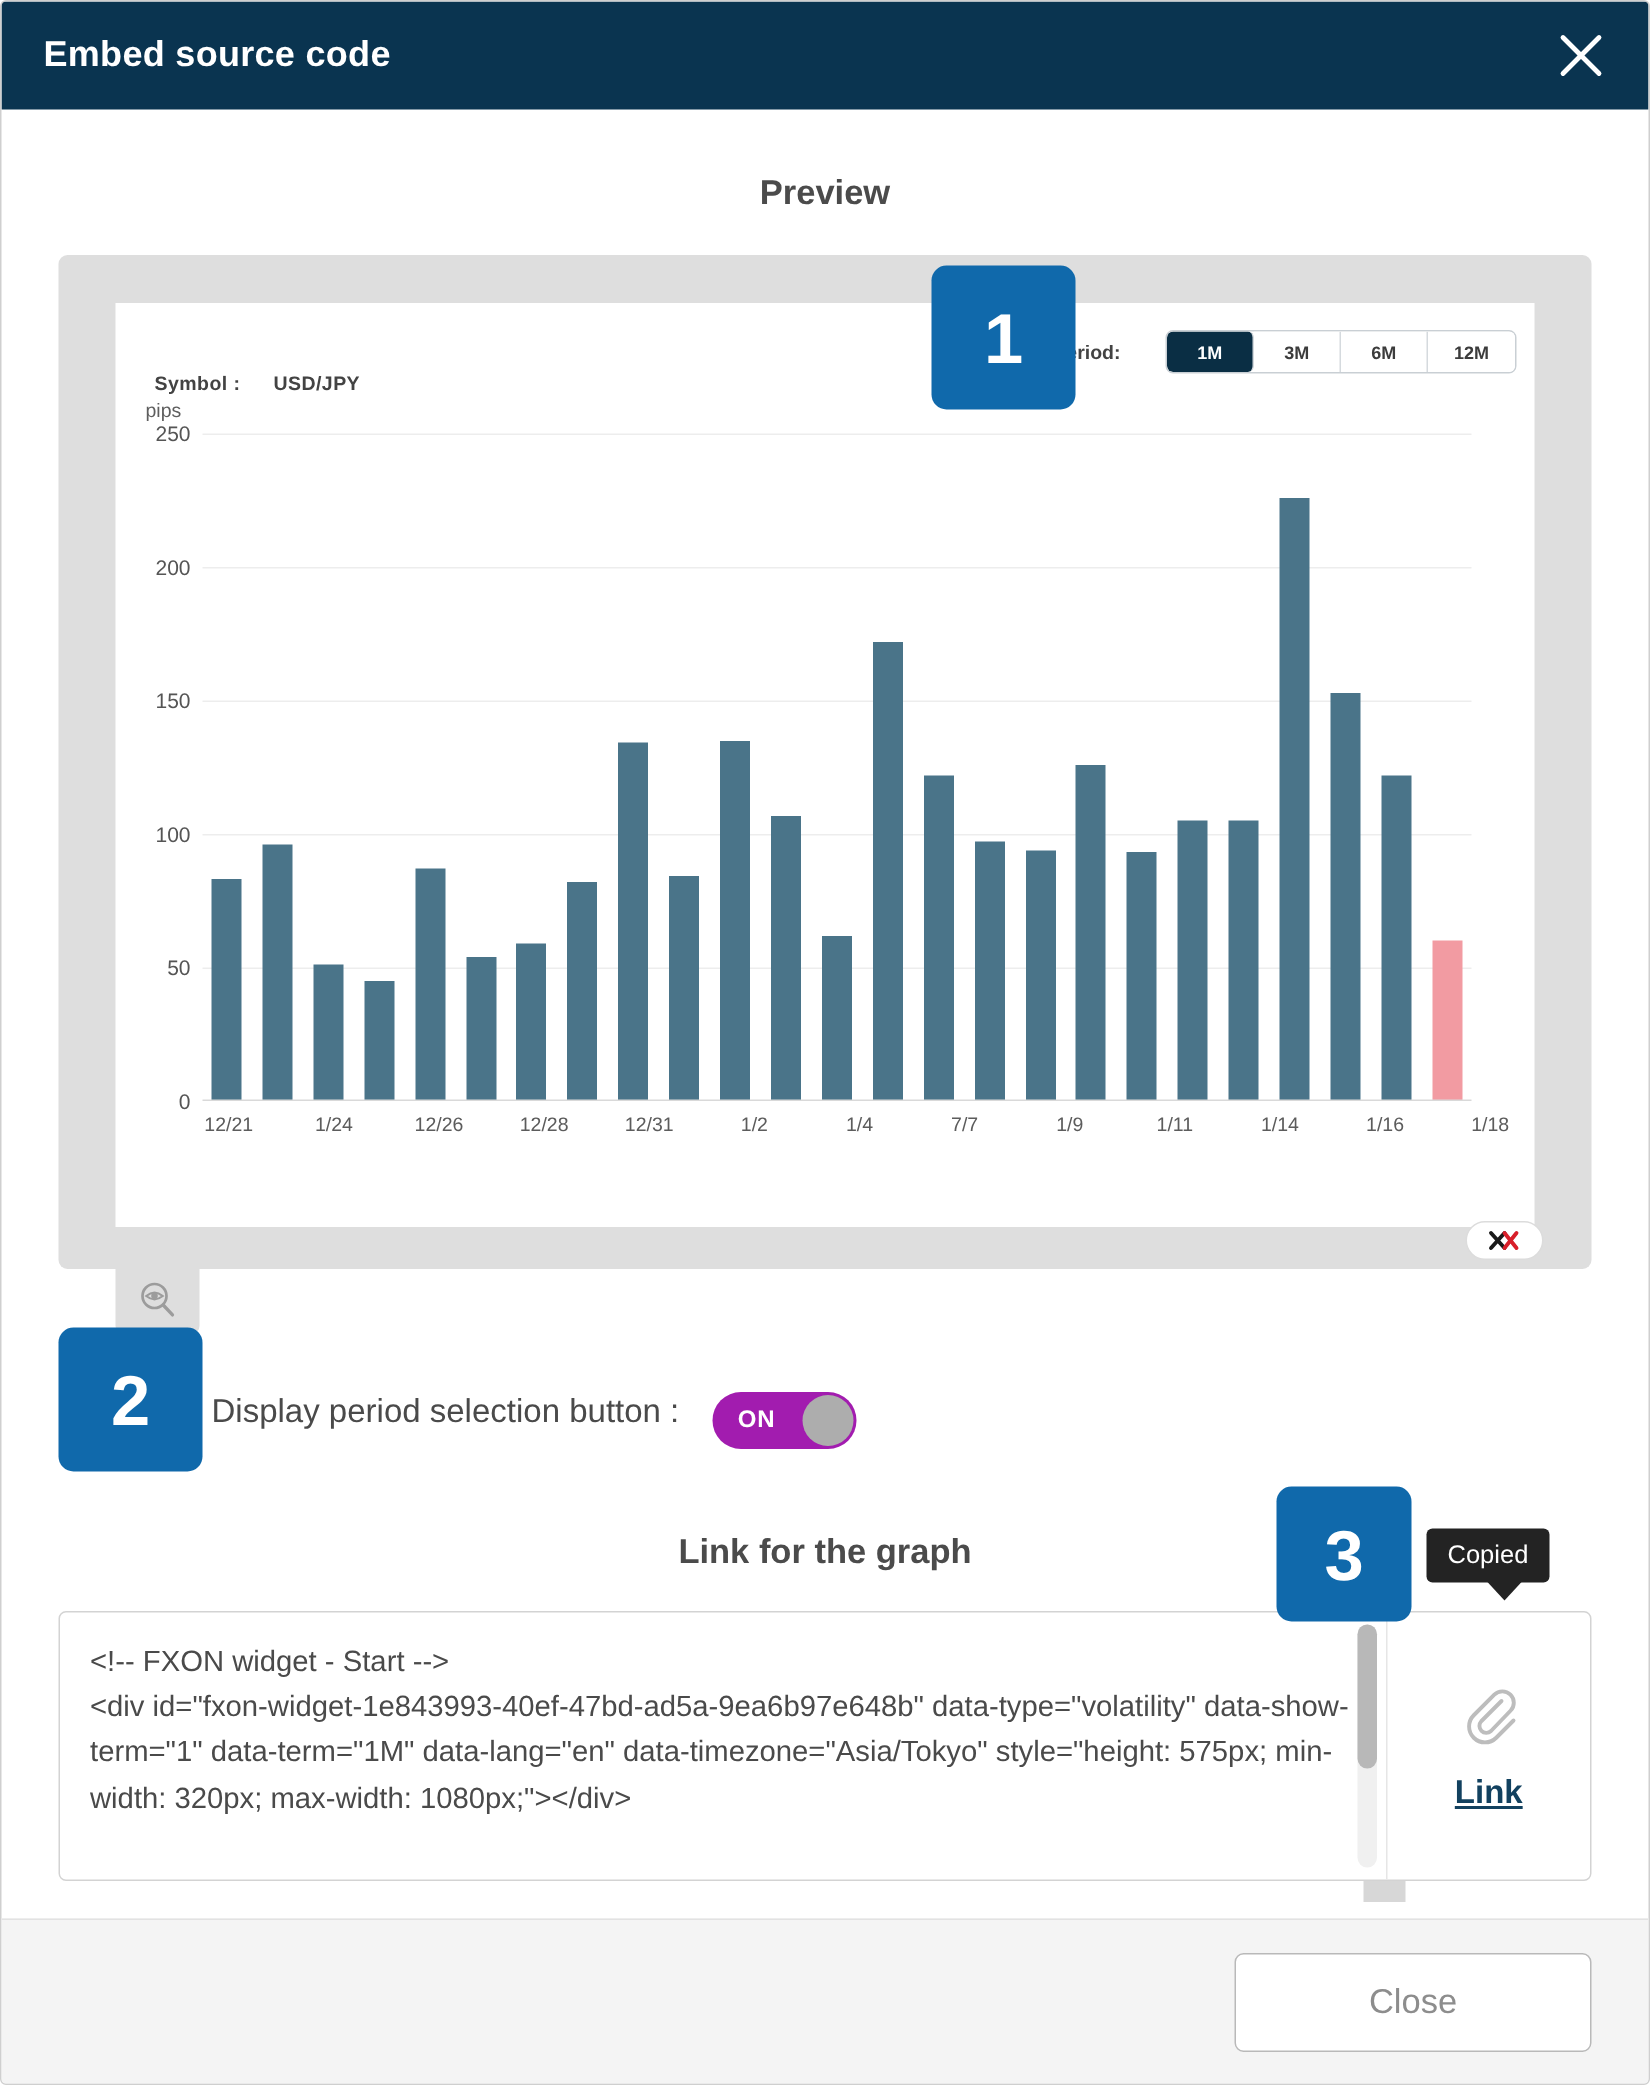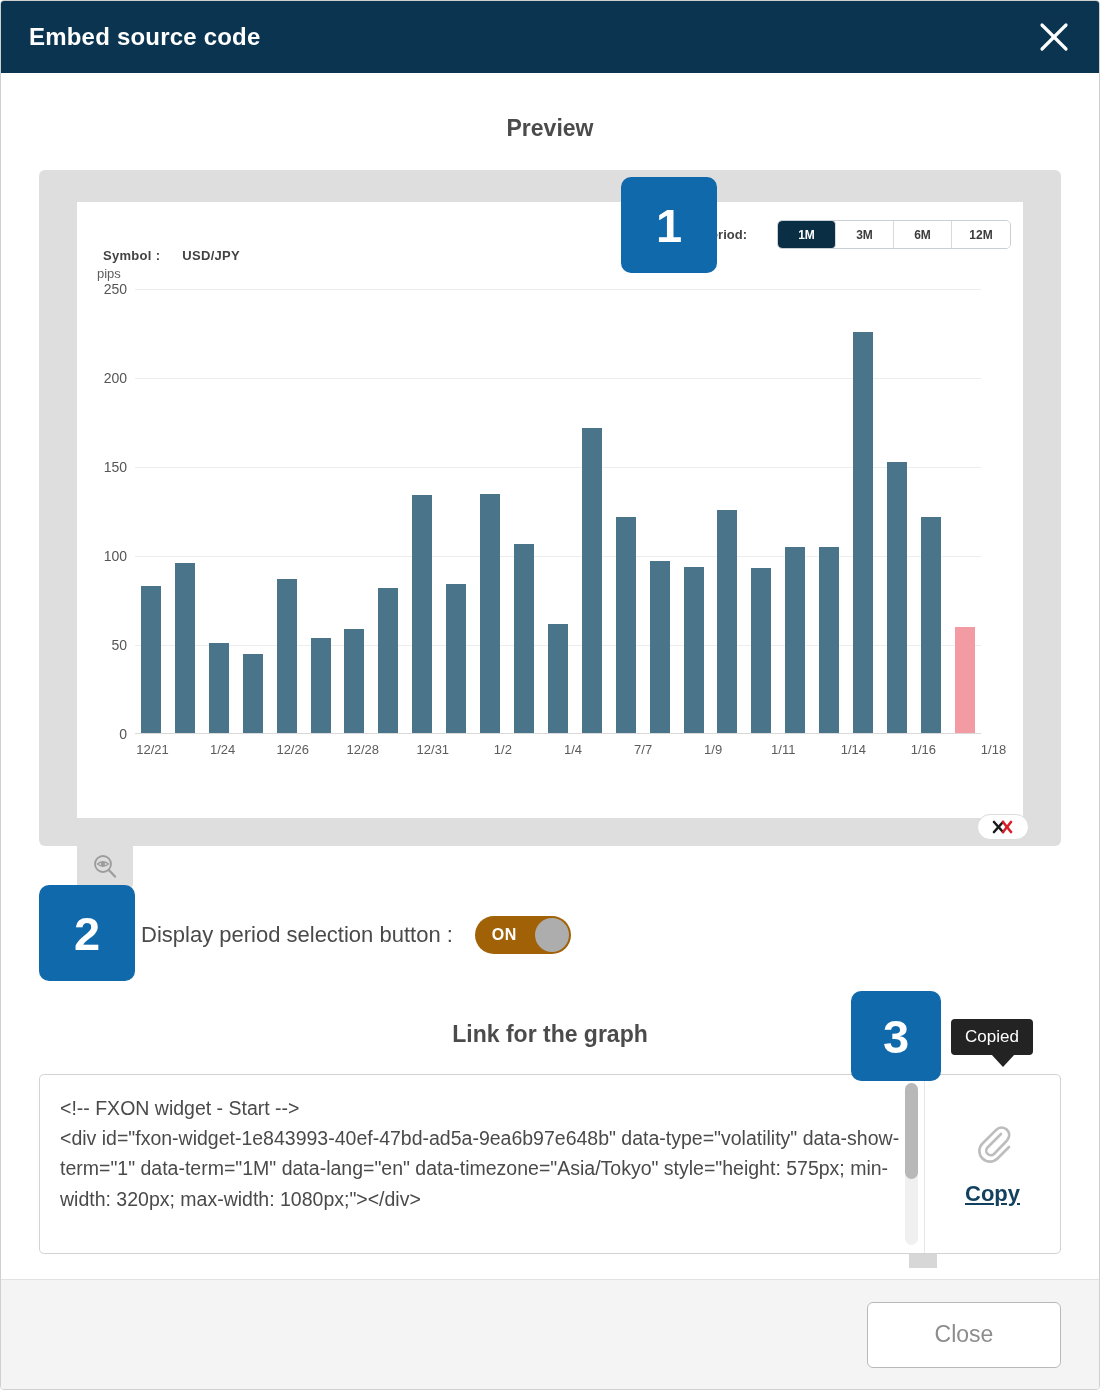--- a/index.html
+++ b/index.html
@@ -209,24 +209,25 @@
     position: absolute;
     left: 140px; top: 915px;
     display: flex; align-items: center; gap: 22px;
   }
   .toggle-label {
     font-size: 22px; color: #4a4a4a;
   }
   .toggle {
     width: 96px; height: 38px;
     border-radius: 19px;
-    background: #a16207;
+    background: #a21caf;
     position: relative;
     display: flex; align-items: center;
     cursor: pointer;
+    margin-top: 12px;
   }
   .toggle-text {
     color: #ffffff;
     font-size: 16px;
     font-weight: bold;
     margin-left: 17px;
     letter-spacing: .5px;
   }
   .toggle-knob {
     position: absolute;
@@ -321,21 +322,21 @@
   .footer {
     position: absolute;
     left: 0; right: 0; bottom: 0;
     height: 110px;
     background: #f4f4f4;
     border-top: 1px solid #e2e2e2;
     display: flex; align-items: center; justify-content: flex-end;
     padding-right: 38px;
   }
   .close-btn {
-    width: 194px; height: 66px;
+    width: 238px; height: 66px;
     border: 1px solid #b9b9b9;
     border-radius: 6px;
     background: #ffffff;
     color: #8d8d8d;
     font-size: 23px;
     display: flex; align-items: center; justify-content: center;
     cursor: pointer;
     font-family: "Liberation Sans", sans-serif;
   }
 </style>
@@ -483,21 +484,21 @@
       <div class="code-scrollbar">
         <div class="code-scrollthumb"></div>
       </div>
     </div>
     <div class="copy-col">
       <span>
         <svg width="44" height="44" viewBox="0 0 44 44">
           <path d="M30 13 L16.5 26.5 a4.6 4.6 0 0 0 6.5 6.5 L36 19.5 a7.6 7.6 0 0 0 -10.8 -10.7 L11.5 22.5 a10.6 10.6 0 0 0 15 15 L38 26" fill="none" stroke="#bdbdbd" stroke-width="2.6" stroke-linecap="round" stroke-linejoin="round"></path>
         </svg>
       </span>
-      <span class="copy-label">Copy</span>
+      <span class="copy-label">Link</span>
     </div>
   </div>
 
   <div class="footer">
     <div class="close-btn">Close</div>
   </div>
 
 </div>
 
 </body></html>

